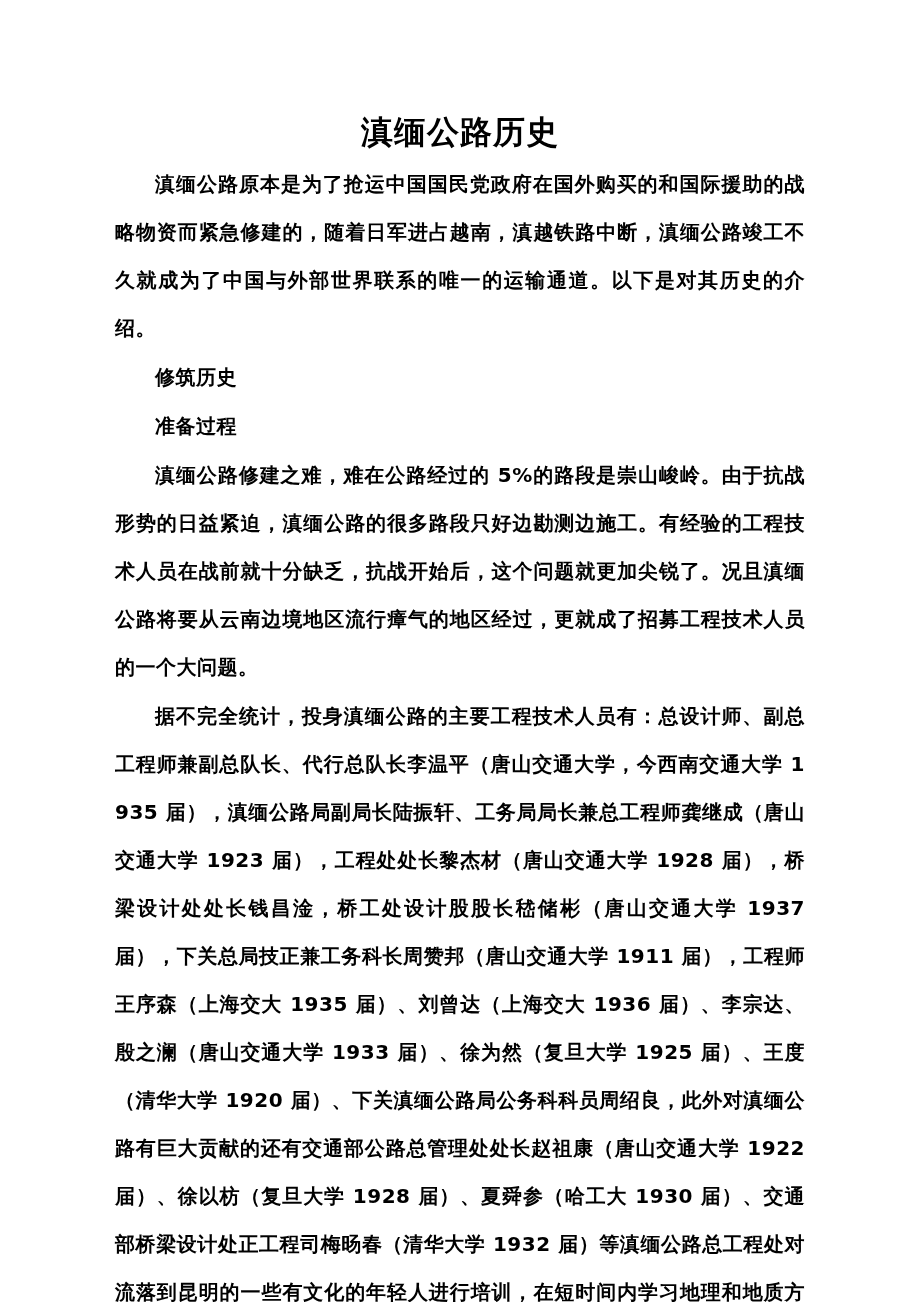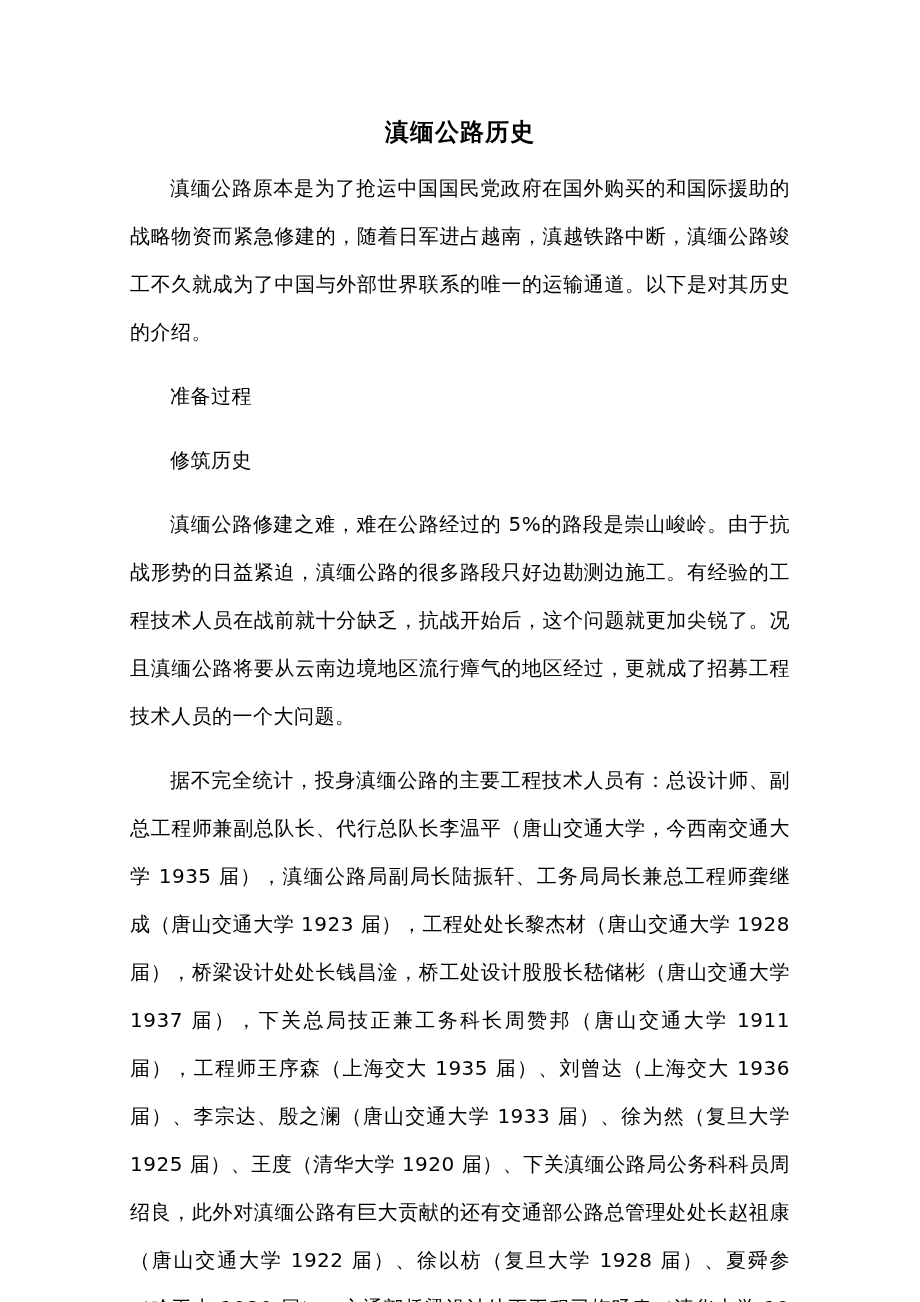--- a/index.html
+++ b/index.html
@@ -16,45 +16,46 @@
   }
   .page {
     box-sizing: border-box;
     width: 920px;
     height: 1302px;
     padding: 116px 114px 0 114px;
     background: #ffffff;
   }
   .doc-title {
     margin: 0 0 12px 0;
-    font-size: 24px;
+    font-size: 32px;
     line-height: 32px;
     font-weight: bold;
     text-align: center;
     letter-spacing: 1px;
   }
   .para {
-    margin: 16px;
+    margin: 1px;
     font-size: 20px;
     line-height: 48px;
     text-align: justify;
     text-justify: inter-ideograph;
     text-indent: 2em;
     letter-spacing: 0.5px;
     word-break: break-all;
+    font-weight: bold;
   }
 </style>
 </head>
 <body>
 
 <div class="page">
   <h1 class="doc-title">滇缅公路历史</h1>
 
   <p class="para">滇缅公路原本是为了抢运中国国民党政府在国外购买的和国际援助的战略物资而紧急修建的，随着日军进占越南，滇越铁路中断，滇缅公路竣工不久就成为了中国与外部世界联系的唯一的运输通道。以下是对其历史的介绍。</p>
 
+  <p class="para">修筑历史</p>
+
   <p class="para">准备过程</p>
-
-  <p class="para">修筑历史</p>
 
   <p class="para">滇缅公路修建之难，难在公路经过的 5%的路段是崇山峻岭。由于抗战形势的日益紧迫，滇缅公路的很多路段只好边勘测边施工。有经验的工程技术人员在战前就十分缺乏，抗战开始后，这个问题就更加尖锐了。况且滇缅公路将要从云南边境地区流行瘴气的地区经过，更就成了招募工程技术人员的一个大问题。</p>
 
   <p class="para">据不完全统计，投身滇缅公路的主要工程技术人员有：总设计师、副总工程师兼副总队长、代行总队长李温平（唐山交通大学，今西南交通大学 1935 届），滇缅公路局副局长陆振轩、工务局局长兼总工程师龚继成（唐山交通大学 1923 届），工程处处长黎杰材（唐山交通大学 1928 届），桥梁设计处处长钱昌淦，桥工处设计股股长嵇储彬（唐山交通大学 1937 届），下关总局技正兼工务科长周赞邦（唐山交通大学 1911 届），工程师王序森（上海交大 1935 届）、刘曾达（上海交大 1936 届）、李宗达、殷之澜（唐山交通大学 1933 届）、徐为然（复旦大学 1925 届）、王度（清华大学 1920 届）、下关滇缅公路局公务科科员周绍良，此外对滇缅公路有巨大贡献的还有交通部公路总管理处处长赵祖康（唐山交通大学 1922 届）、徐以枋（复旦大学 1928 届）、夏舜参（哈工大 1930 届）、交通部桥梁设计处正工程司梅旸春（清华大学 1932 届）等滇缅公路总工程处对流落到昆明的一些有文化的年轻人进行培训，在短时间内学习地理和地质方面的知</p>
 </div>
 
 </body></html>

